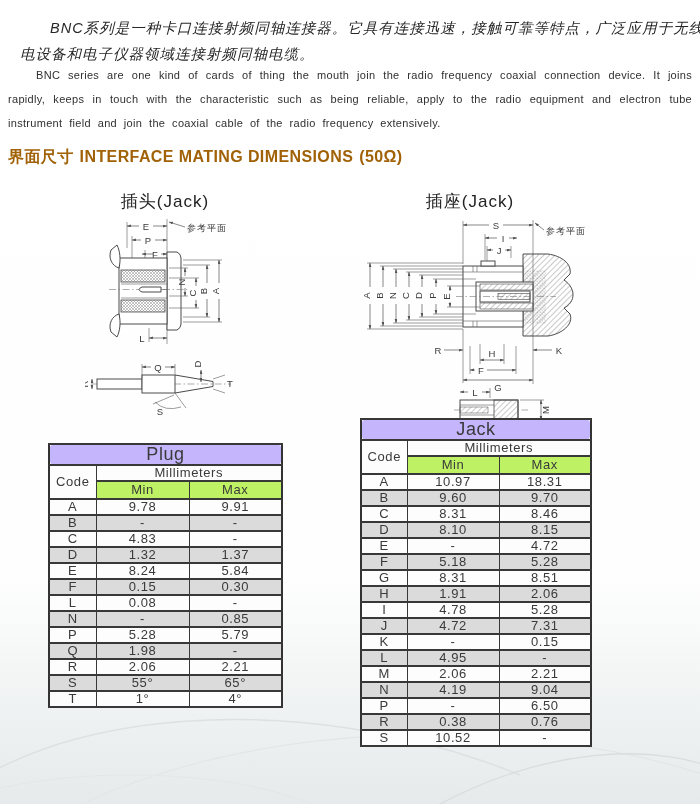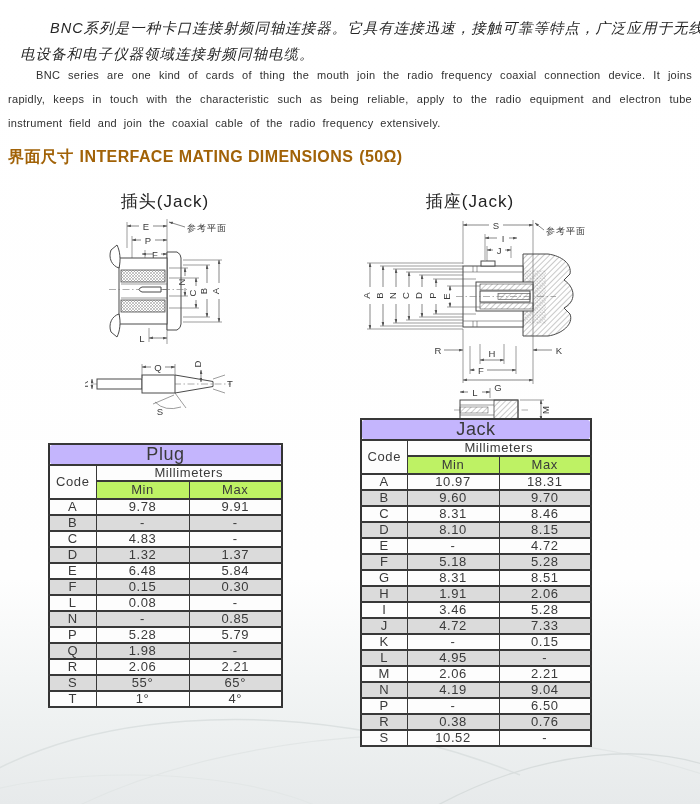--- a/index.html
+++ b/index.html
@@ -376,21 +376,21 @@
         <td>4.83</td>
         <td>-</td>
       </tr>
       <tr>
         <td>D</td>
         <td>1.32</td>
         <td>1.37</td>
       </tr>
       <tr>
         <td>E</td>
-        <td>6.48</td>
+        <td>8.24</td>
         <td>5.84</td>
       </tr>
       <tr>
         <td>F</td>
         <td>0.15</td>
         <td>0.30</td>
       </tr>
       <tr>
         <td>L</td>
         <td>0.08</td>
@@ -484,27 +484,27 @@
         <td>8.31</td>
         <td>8.51</td>
       </tr>
       <tr>
         <td>H</td>
         <td>1.91</td>
         <td>2.06</td>
       </tr>
       <tr>
         <td>I</td>
-        <td>3.46</td>
+        <td>4.78</td>
         <td>5.28</td>
       </tr>
       <tr>
         <td>J</td>
         <td>4.72</td>
-        <td>7.33</td>
+        <td>7.31</td>
       </tr>
       <tr>
         <td>K</td>
         <td>-</td>
         <td>0.15</td>
       </tr>
       <tr>
         <td>L</td>
         <td>4.95</td>
         <td>-</td>

